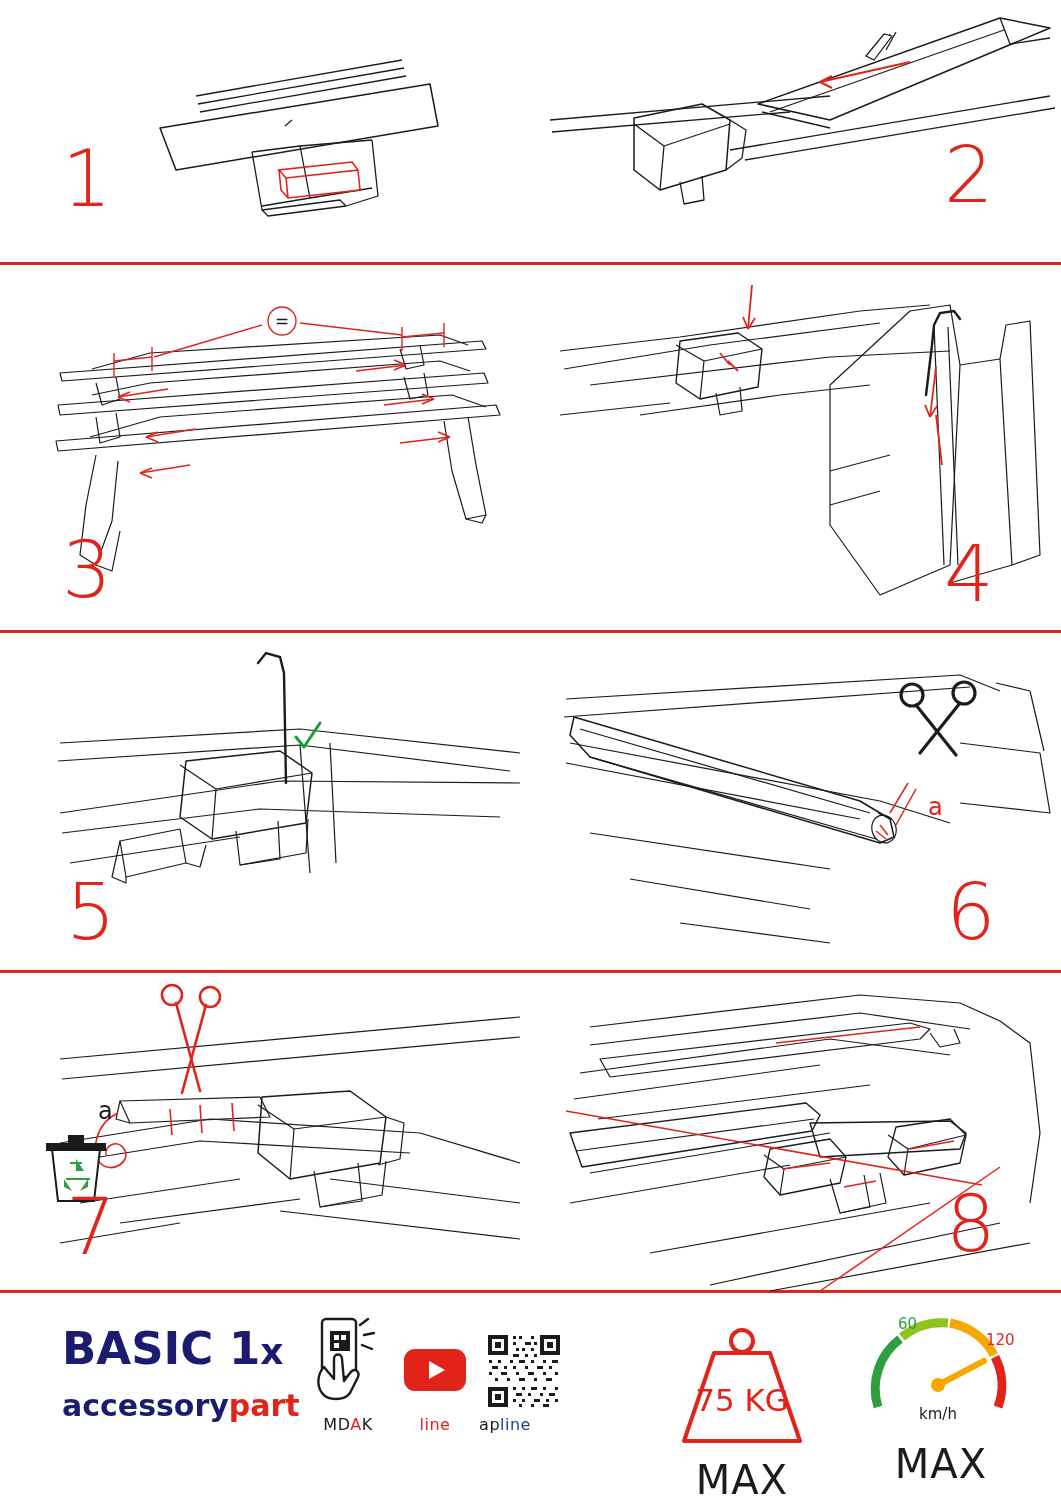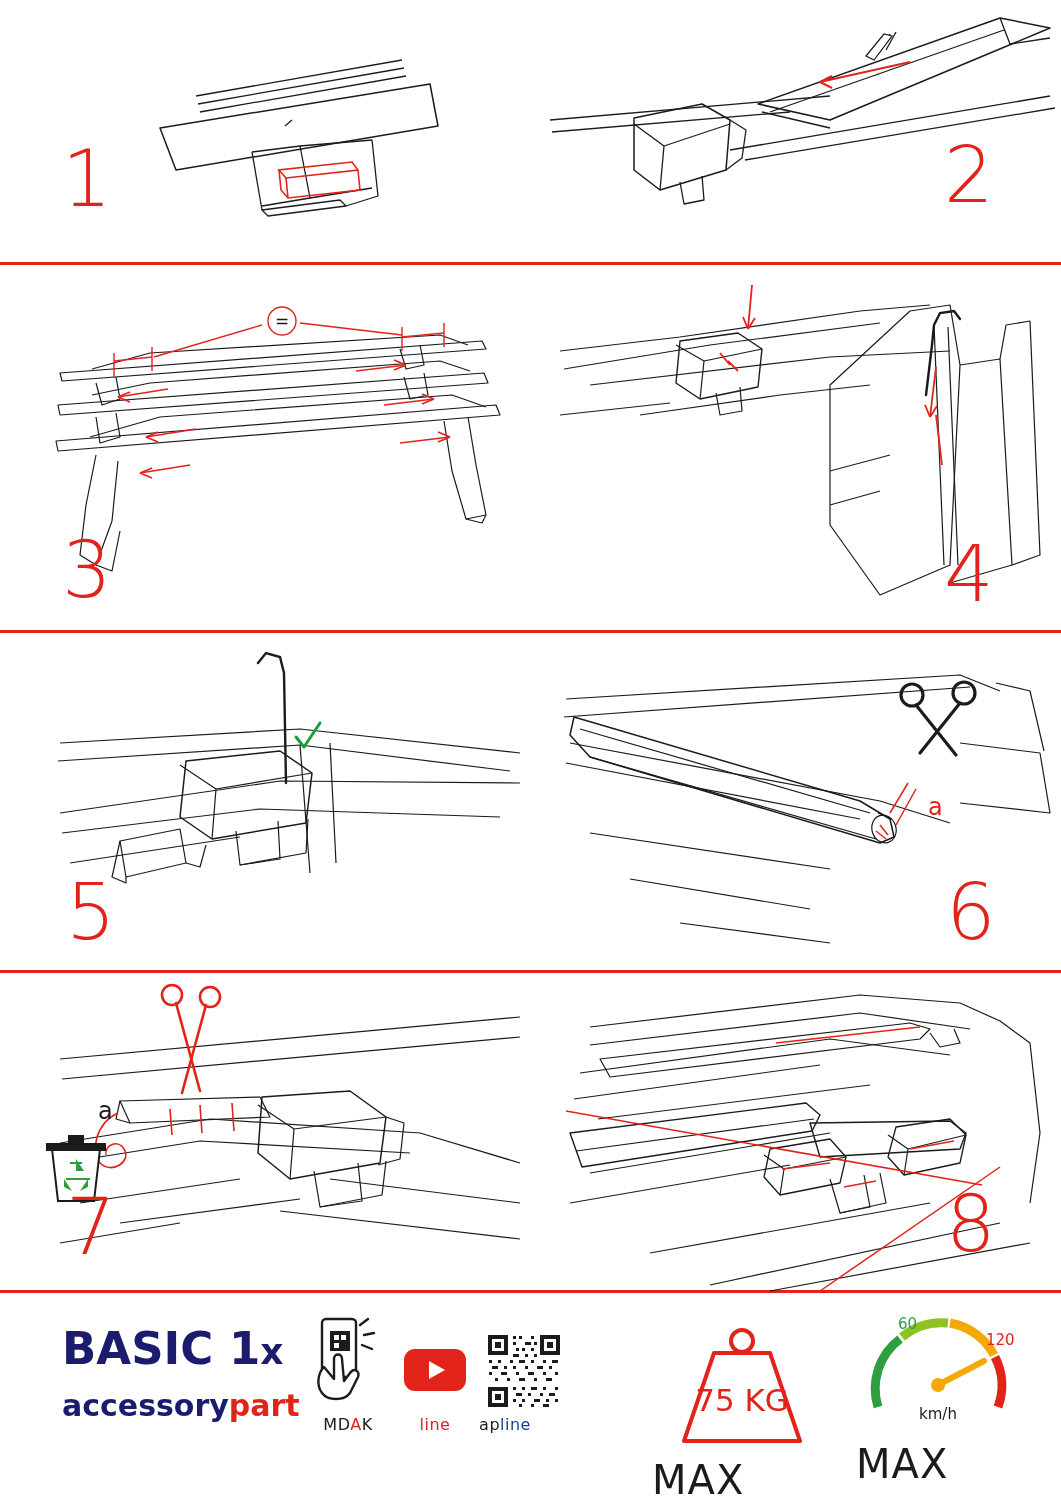--- a/index.html
+++ b/index.html
@@ -95,20 +95,21 @@
   }
   .mdak { color: #1b1b1b; font-weight: 500; letter-spacing: 0.5px; }
   .mdak .redk { color: #e2231a; }
   .ipqi { color: #e2231a; font-weight: 400; letter-spacing: 0.5px; }
   .apline-txt { letter-spacing: 0.5px; }
   .apline-txt .ap { color: #1b1b1b; }
   .apline-txt .line { color: #1c3f94; }
 
   .maxblock {
     position: absolute;
+    text-align: center;
   }
   .max-label {
     font-family: "DejaVu Sans", sans-serif;
     font-size: 40px;
     color: #1b1b1b;
     letter-spacing: 1px;
     margin-top: 4px;
   }
   .kg-text {
     font-family: "DejaVu Sans", sans-serif;

